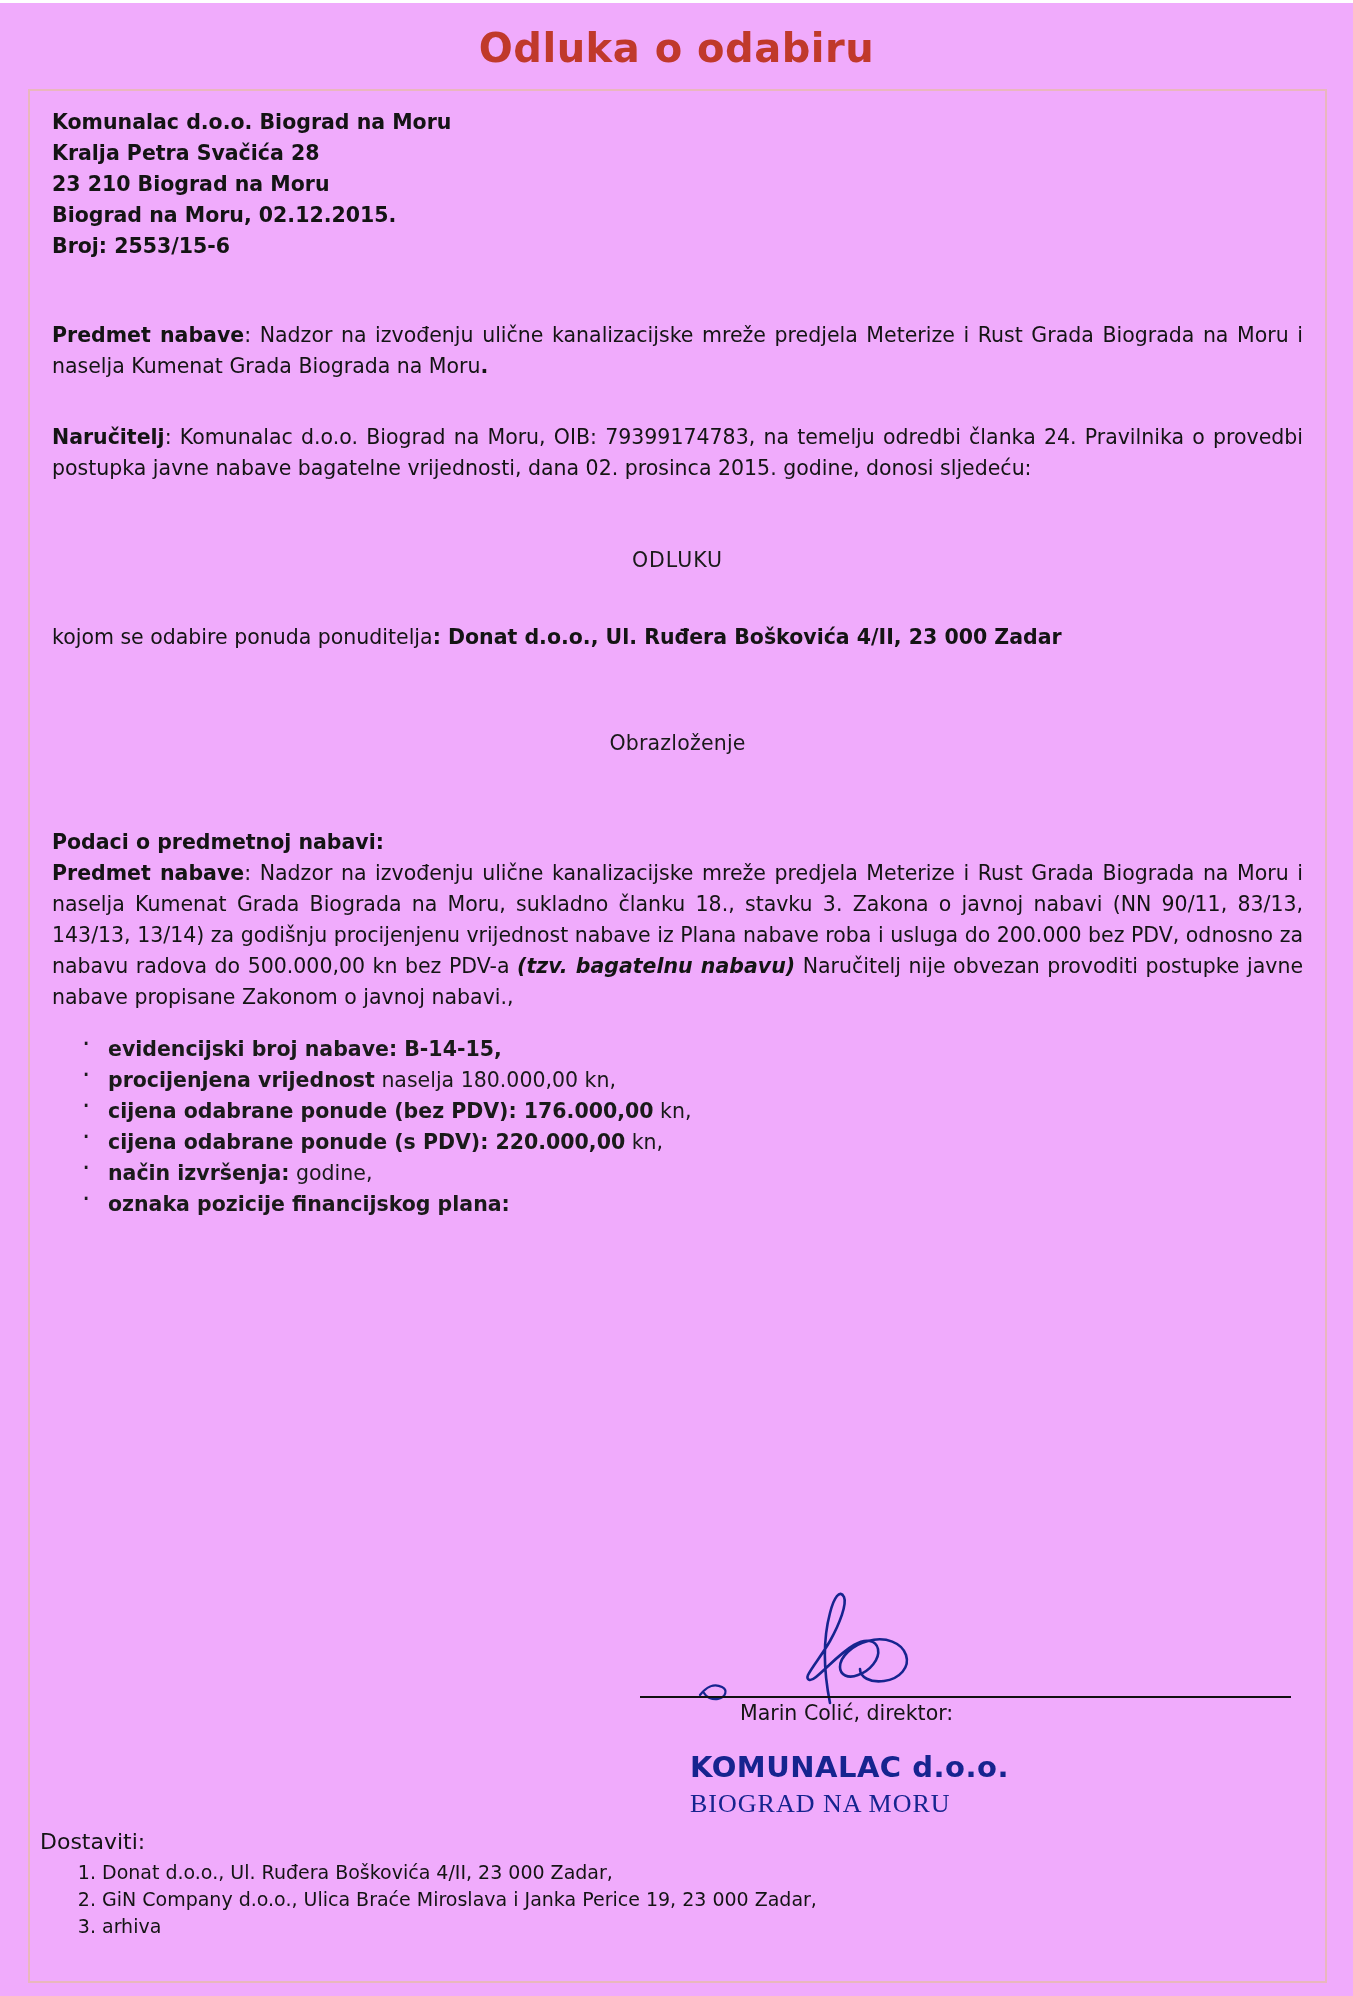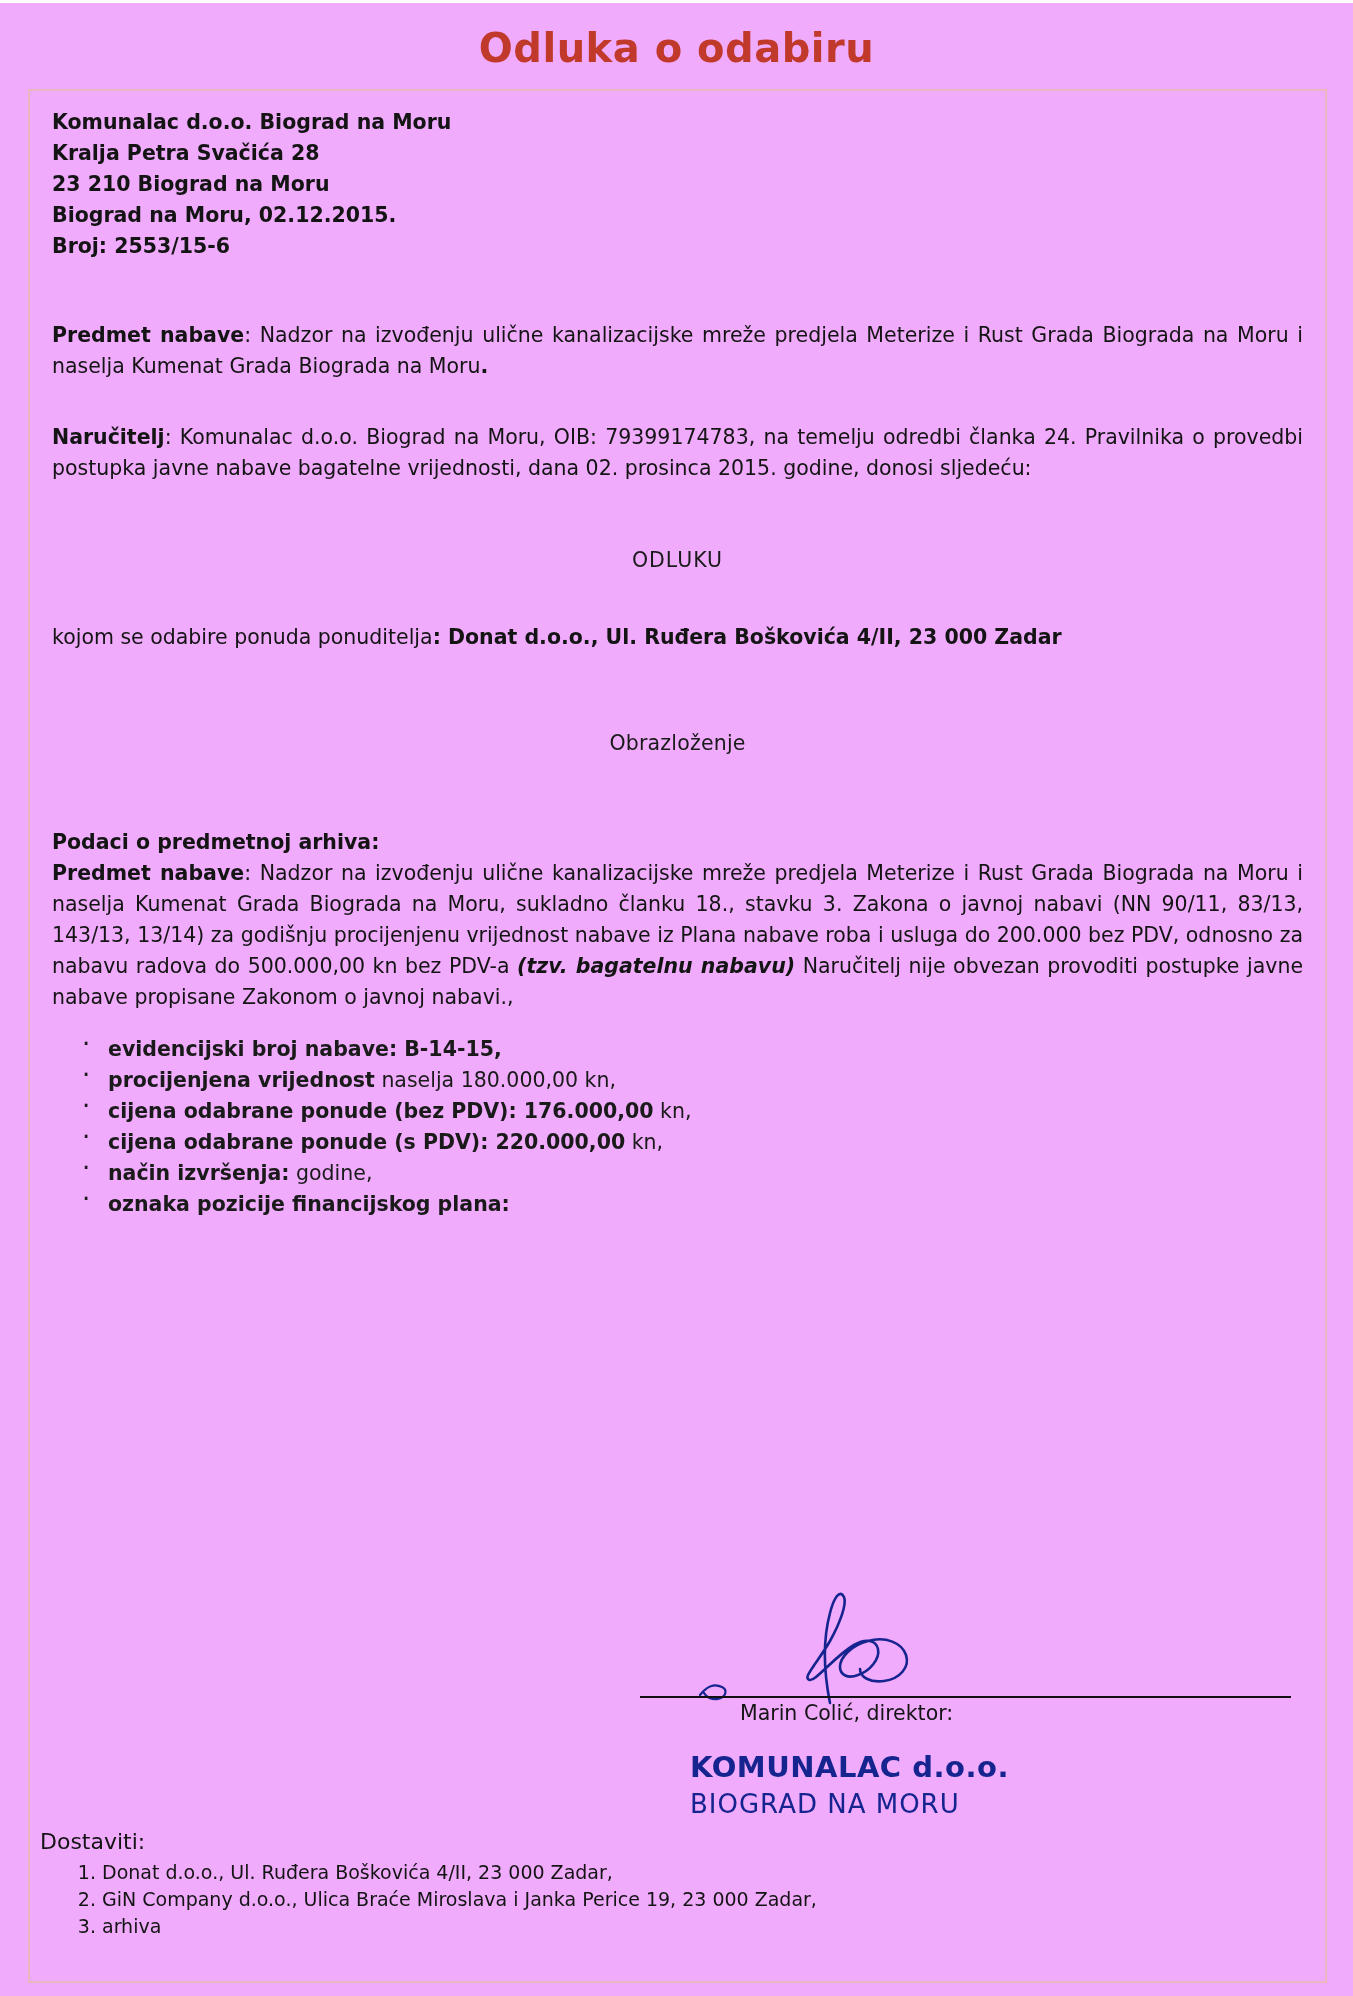--- a/index.html
+++ b/index.html
@@ -141,20 +141,21 @@
   .stamp .l1 {
     font-size: 29px;
     font-weight: bold;
     letter-spacing: 0.5px;
     line-height: 38px;
   }
   .stamp .l2 {
     font-size: 26px;
     line-height: 36px;
     letter-spacing: 1px;
+    font-family: Liberation Serif, serif;
   }
 
   .dostaviti {
     position: absolute;
     left: 40px;
     top: 1826px;
     width: 900px;
   }
   .dostaviti .dh {
     font-size: 22px;
@@ -205,21 +206,21 @@
     <div style="height:50px"></div>
 
     <p class="body nojust odabire"><span>kojom se odabire ponuda ponuditelja</span><span class="b">: Donat  d.o.o., Ul. Ruđera Boškovića 4/II, 23 000 Zadar</span></p>
 
     <div style="height:78px"></div>
 
     <div class="centered obraz">Obrazloženje</div>
 
     <div style="height:72px"></div>
 
-    <p class="body nojust"><span class="b">Podaci o predmetnoj arhiva:</span></p>
+    <p class="body nojust"><span class="b">Podaci o predmetnoj nabavi:</span></p>
 
     <p class="body"><span class="b">Predmet nabave</span><span>: Nadzor na izvođenju ulične kanalizacijske mreže predjela Meterize i Rust Grada Biograda na Moru i naselja Kumenat Grada Biograda na Moru, sukladno članku 18., stavku 3. Zakona o javnoj nabavi (NN 90/11, 83/13, 143/13, 13/14) za godišnju procijenjenu vrijednost nabave iz Plana nabave roba i usluga do 200.000 bez PDV, odnosno za nabavu radova do 500.000,00 kn bez PDV-a </span><span class="bi">(tzv. bagatelnu nabavu)</span><span> Naručitelj nije obvezan provoditi postupke javne nabave propisane Zakonom o javnoj nabavi.,</span></p>
 
     <div style="height:22px"></div>
 
     <ul class="bullets">
       <li><span class="b">evidencijski broj nabave: B-14-15,</span><span></span></li>
       <li><span class="b">procijenjena vrijednost</span><span> naselja 180.000,00 kn,</span></li>
       <li><span class="b">cijena odabrane ponude (bez PDV): 176.000,00</span><span> kn,</span></li>
       <li><span class="b">cijena odabrane ponude (s PDV): 220.000,00</span><span> kn,</span></li>

